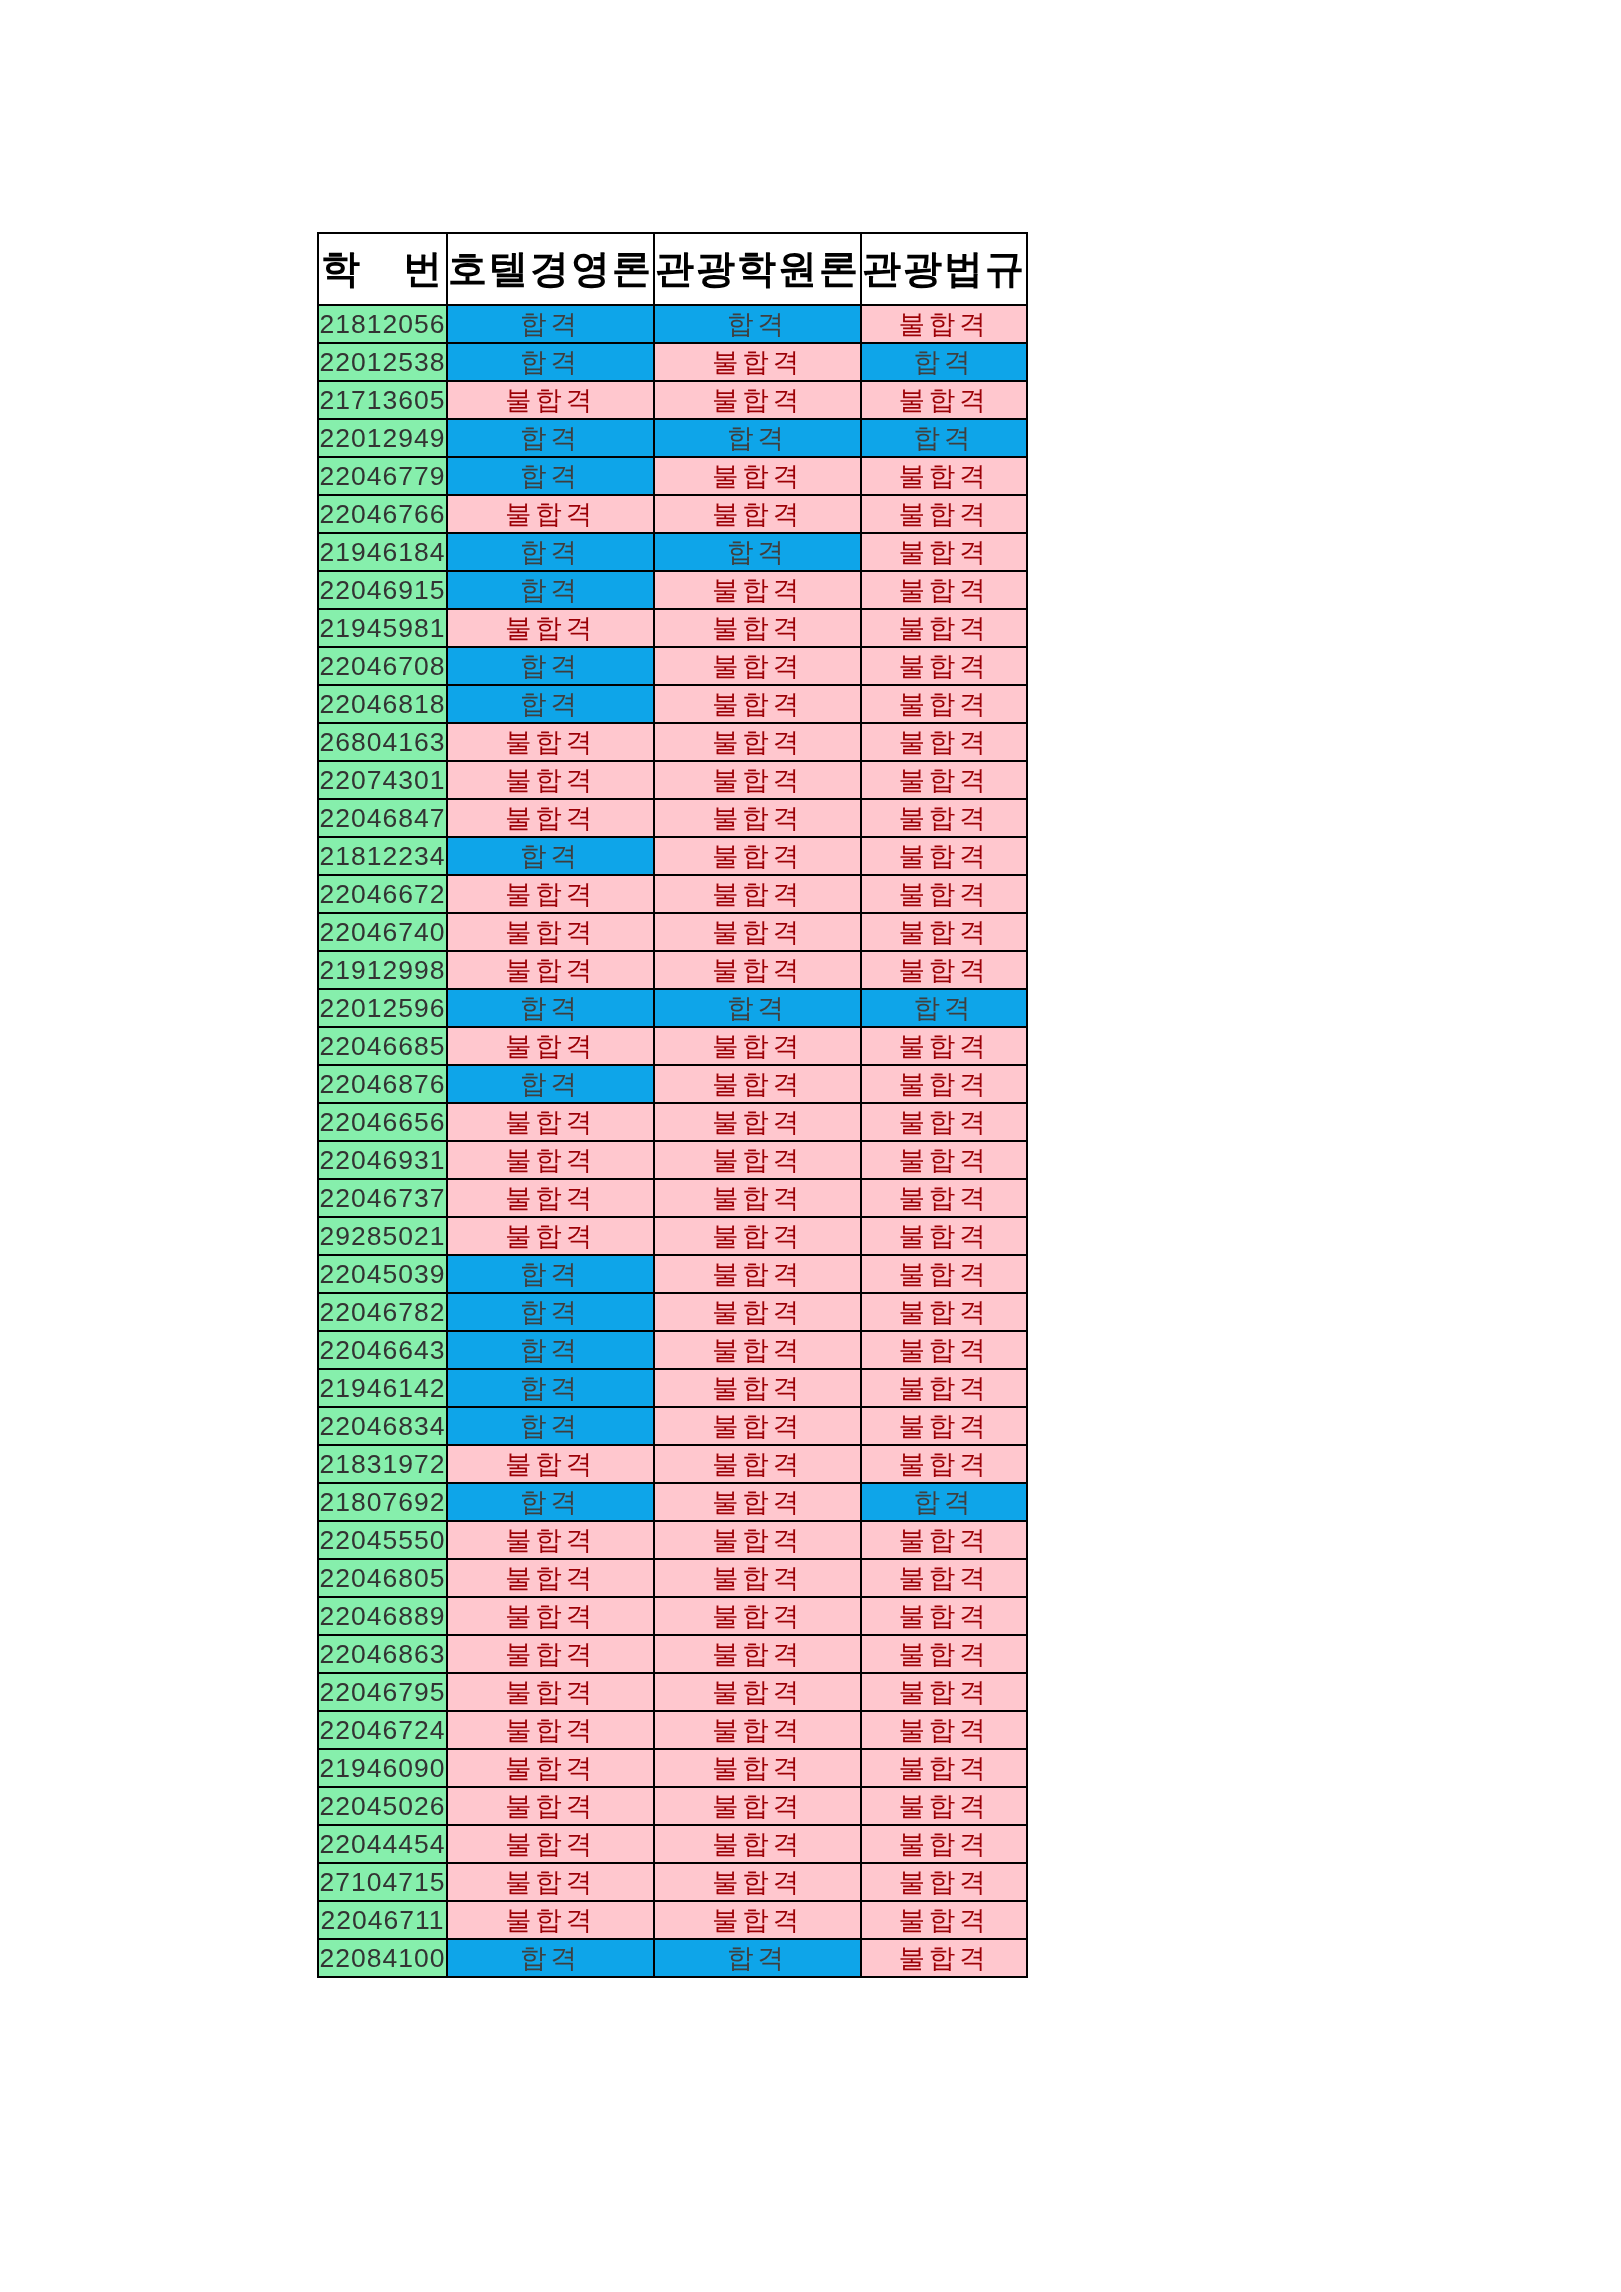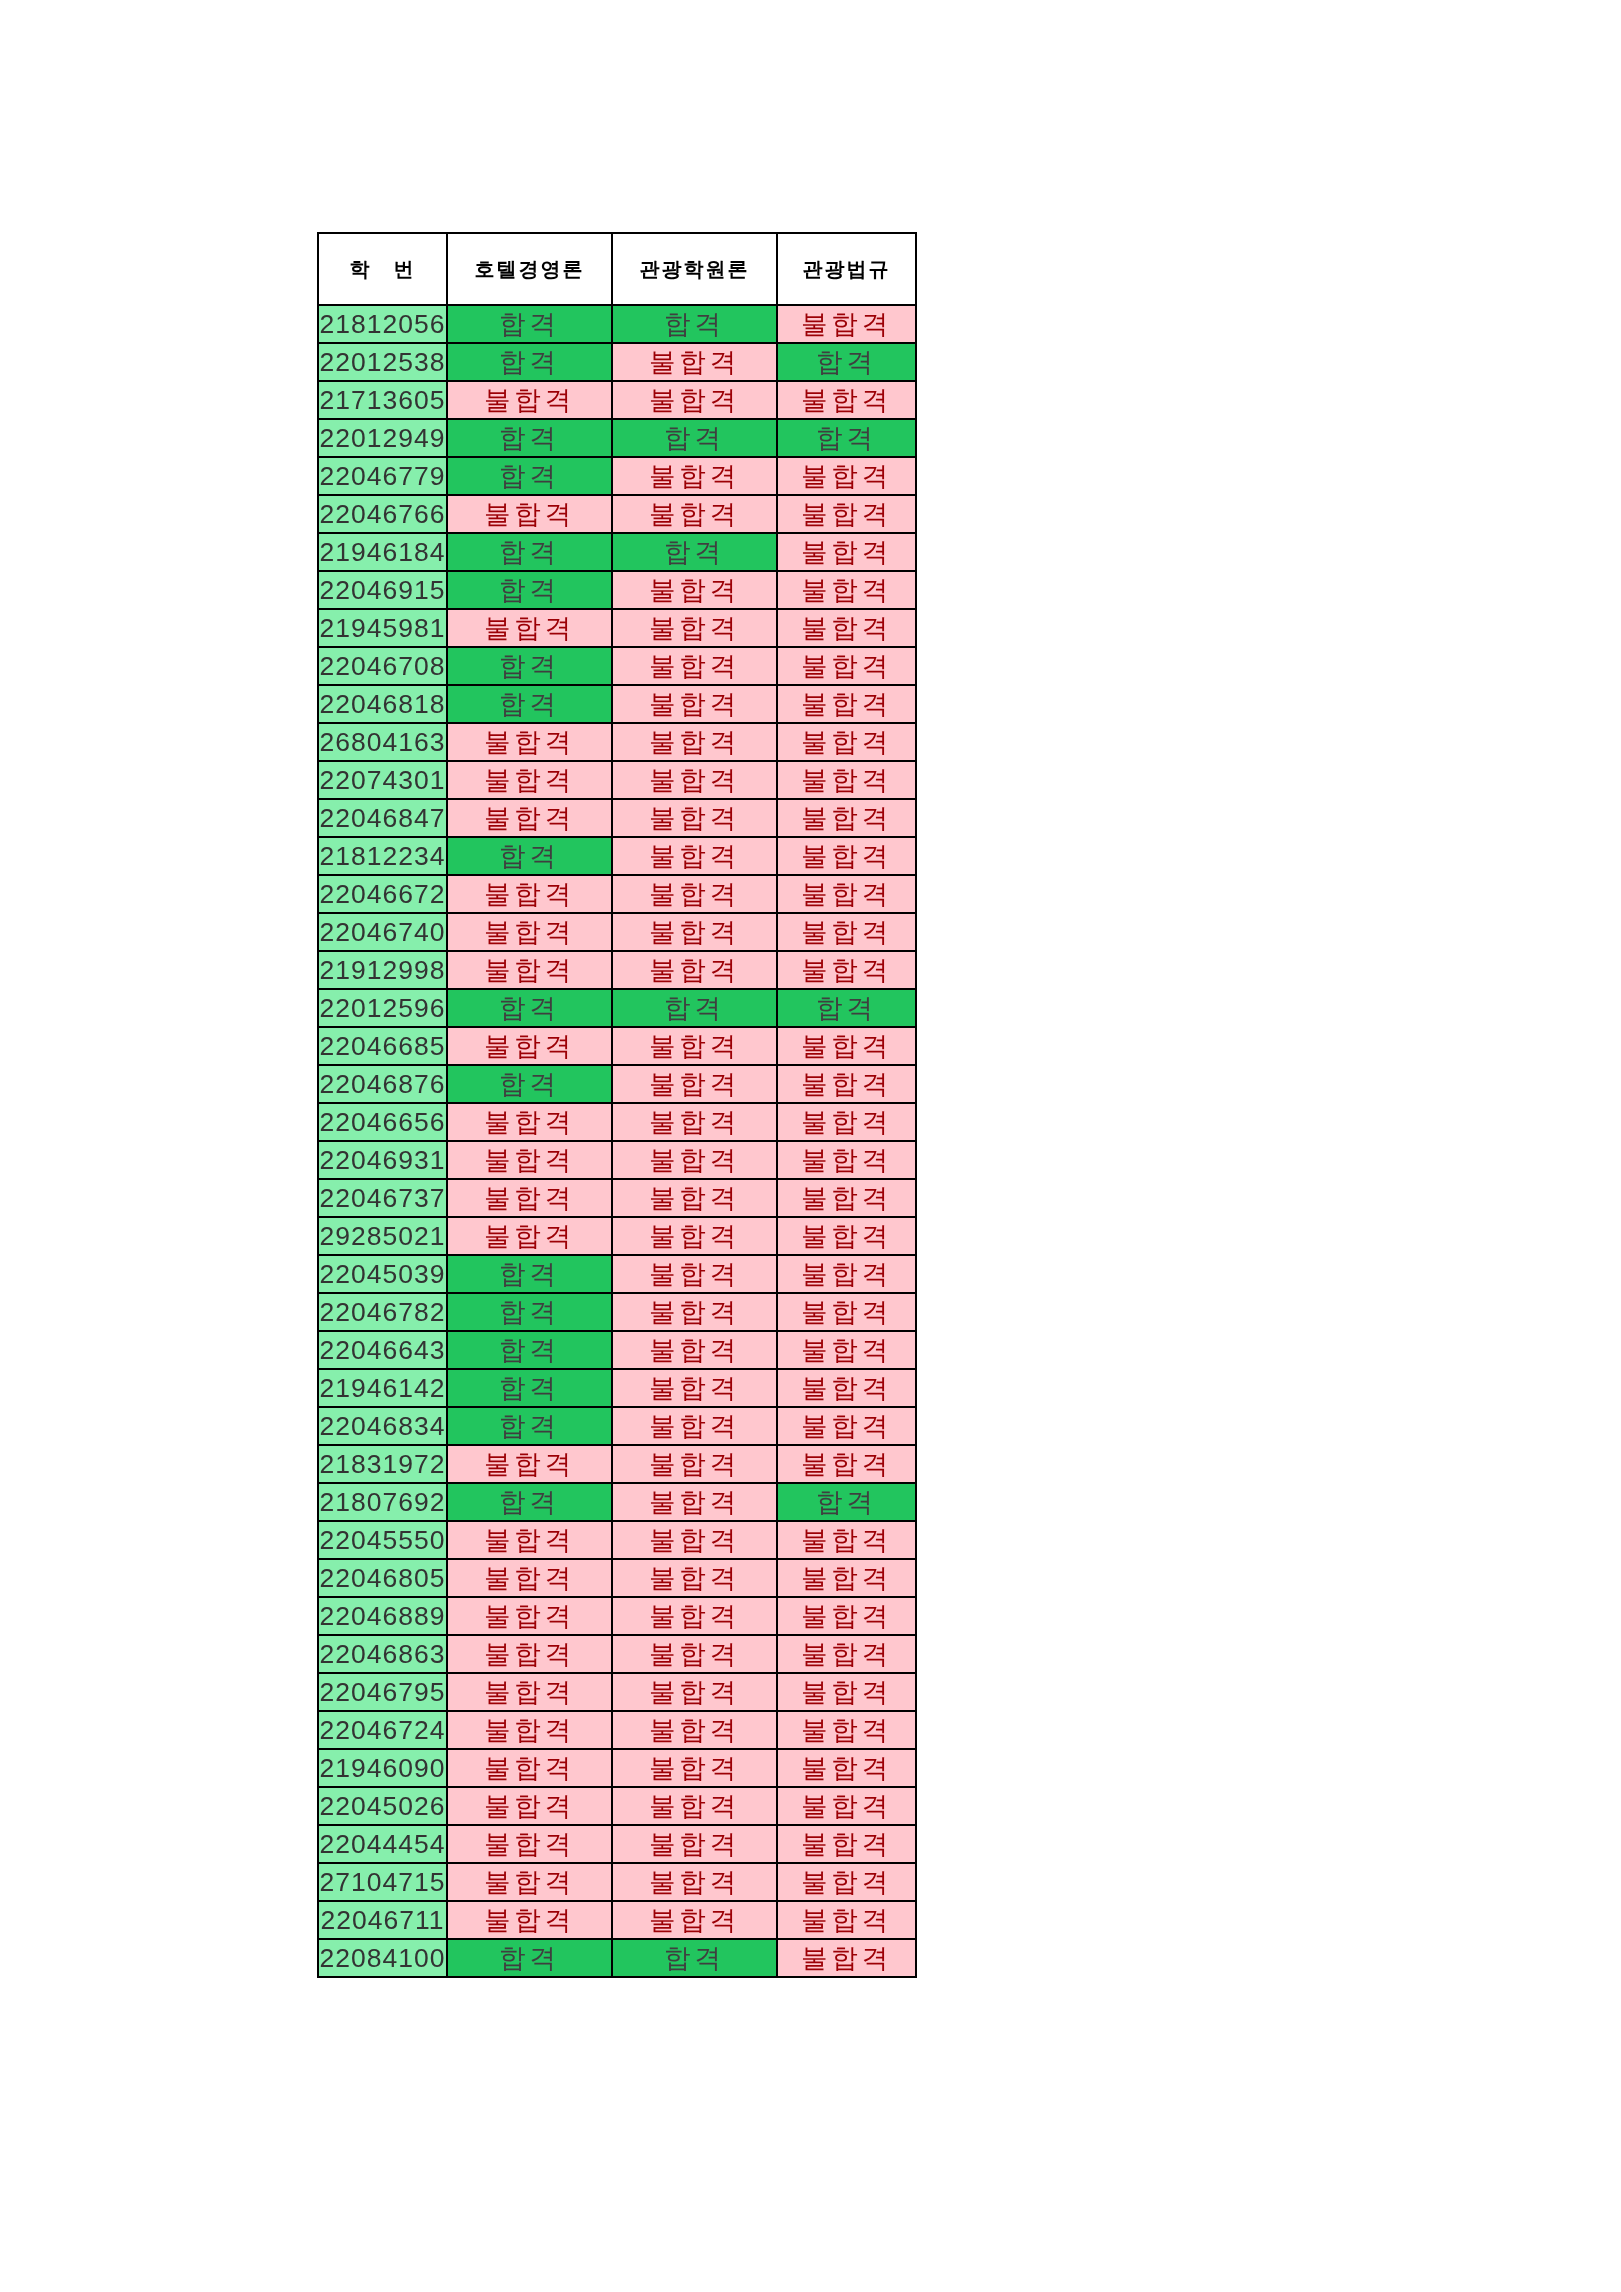--- a/index.html
+++ b/index.html
@@ -27,21 +27,21 @@
   table.results td {
     border: 2.9px solid var(--border-color, #000000);
     text-align: center;
     vertical-align: middle;
     padding: 0;
     overflow: hidden;
     white-space: nowrap;
   }
   table.results th {
     height: 70px;
-    font-size: 20px;
+    font-size: 39px;
     font-weight: bold;
     color: #000000;
     letter-spacing: 2px;
     background: #ffffff;
   }
   table.results td {
     height: 36px;
     font-size: 26.5px;
     font-weight: 400;
     line-height: 1;
@@ -49,21 +49,21 @@
   td.id-cell {
     color: var(--id-text, #333333);
     background: #86efac;
     letter-spacing: 1px;
   }
   td.result-cell {
     letter-spacing: 3.9px;
   }
   td.pass {
     color: var(--pass-text, #3f3f3f);
-    background: #22c55e;
+    background: #0ea5e9;
   }
   td.fail {
     color: var(--fail-text, #9c0006);
     background: var(--fail-bg, #ffc7ce);
   }
 </style>
 </head>
 <body>
 
 <div class="sheet">

